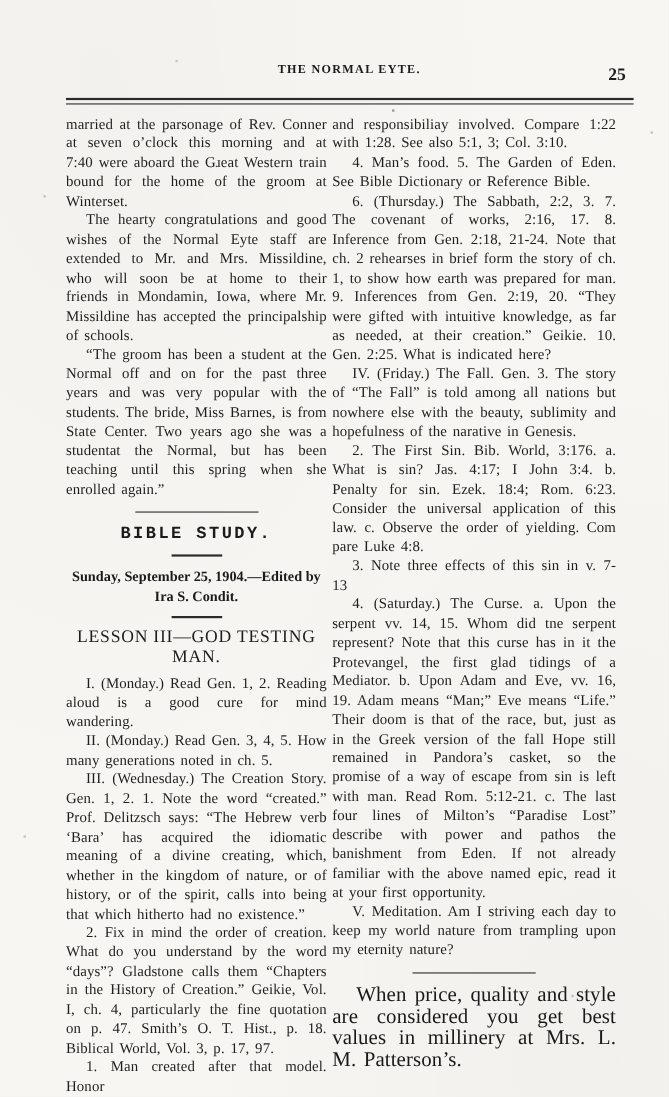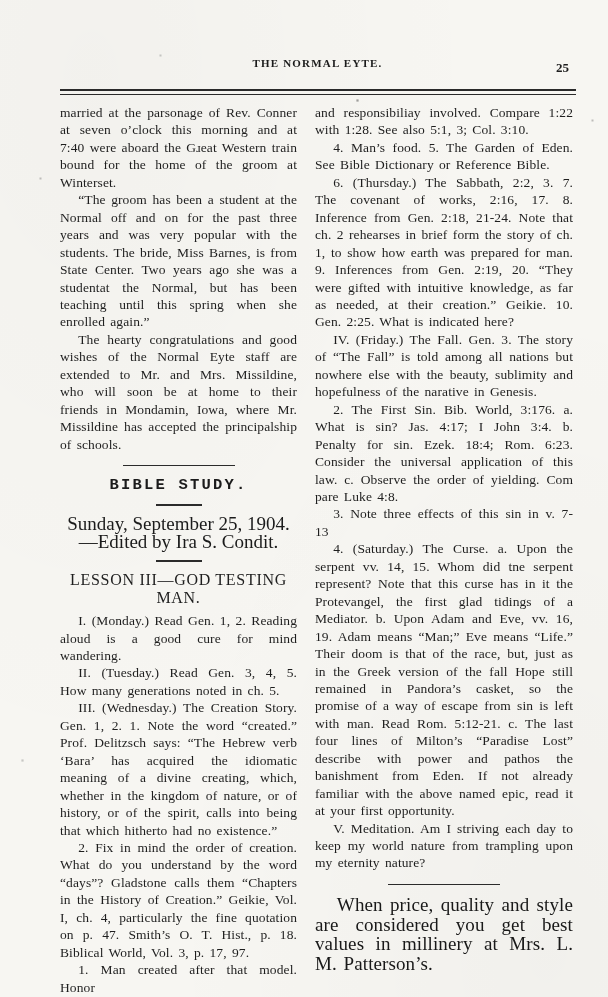--- a/index.html
+++ b/index.html
@@ -28,44 +28,44 @@
       520px 905px 0 0.6px rgba(80,80,80,.3),
       160px 55px 0 0.5px rgba(90,90,90,.3);
   }
   .header { position:relative; margin:57px 33px 0 60px; height:25px; }
   .title {
     text-align:center; font-weight:bold; font-size:11px;
     letter-spacing:1.2px; color:#1b1b1b;
   }
   .pageno {
     position:absolute; right:6px; top:3px;
-    font-weight:bold; font-size:13px;
+    font-weight:bold; font-size:16px;
   }
   .double-rule {
     margin:7px 32px 0 60px; height:3px;
     border-top:2.5px solid #2a2a2a; border-bottom:1px solid #2a2a2a;
   }
-  .columns { display:flex; margin:9px 32px 0 60px; gap:18px; }
+  .columns { display:flex; margin:9px 32px 0 60px; gap:5px; }
   .col-left { width:237px; flex:0 0 237px; }
   .col-right { width:258px; flex:0 0 258px;font-family:Liberation Serif, serif; }
   .para {
     margin:0; font-size:13.5px; line-height:17.45px;
     text-align:justify; text-indent:1.35em;
     word-spacing:0.13em; letter-spacing:0.1px;
   }
   .noindent { text-indent:0; }
   .rule { border:0; border-top:1.5px solid #2b2b2b; }
   .rule-med { width:112px; margin:12px auto 10px; }
   .rule-short { width:46px; margin:10px auto 9px; border-top-width:2px; }
   .section-heading {
     margin:0; font-size:15.5px; font-weight:bold;
     letter-spacing:2.2px; text-align:center; color:#1b1b1b;font-family:Liberation Mono, monospace;
   }
   .date-heading {
-    margin:0; padding:0 4px; font-size:19px; font-weight:normal;
+    margin:0; padding:0 4px; font-size:13px; font-weight:bold;
     text-align:center; line-height:17.5px; color:#1b1b1b;
   }
   .lesson-heading {
     margin:0 0 5px; font-size:16px; font-weight:normal;
     letter-spacing:0.7px; text-align:center;
   }
   .ad {
     font-size:19px; line-height:19.6px; text-indent:1.15em;
     word-spacing:0.1em; color:#191919;
   }
@@ -80,32 +80,32 @@
     <div class="title">THE NORMAL EYTE.</div>
     <div class="pageno">25</div>
   </div>
 
   <div class="double-rule"></div>
 
   <div class="columns">
 
     <div class="col-left">
       <p class="para noindent">married at the parsonage of Rev. Conner at seven o’clock this morning and at 7:40 were aboard the Gɹeat Western train bound for the home of the groom at Winterset.</p>
+      <p class="para">The hearty congratulations and good wishes of the Normal Eyte staff are extended to Mr. and Mrs. Missildine, who will soon be at home to their friends in Mondamin, Iowa, where Mr. Missildine has accepted the principalship of schools.</p>
       <p class="para">“The groom has been a student at the Normal off and on for the past three years and was very popular with the students.  The bride, Miss Barnes, is from State Center.  Two years ago she was a studentat the Normal, but has been teaching until this spring when she enrolled again.”</p>
-      <p class="para">The hearty congratulations and good wishes of the Normal Eyte staff are extended to Mr. and Mrs. Missildine, who will soon be at home to their friends in Mondamin, Iowa, where Mr. Missildine has accepted the principalship of schools.</p>
 
       <div class="rule rule-med"></div>
       <h2 class="section-heading">BIBLE STUDY.</h2>
       <div class="rule rule-short"></div>
       <h3 class="date-heading">Sunday, September 25, 1904.—Edited by Ira S. Condit.</h3>
       <div class="rule rule-short"></div>
       <h4 class="lesson-heading">LESSON III—GOD TESTING MAN.</h4>
 
       <p class="para">I.  (Monday.)  Read Gen. 1, 2.  Reading aloud is a good cure for mind wandering.</p>
-      <p class="para">II.  (Tuesday.)  Read Gen. 3, 4, 5. How many generations noted in ch. 5.</p>
+      <p class="para">II.  (Monday.)  Read Gen. 3, 4, 5. How many generations noted in ch. 5.</p>
       <p class="para">III.  (Wednesday.)  The Creation Story. Gen. 1, 2.  1.  Note the word “created.” Prof. Delitzsch says:  “The Hebrew verb ‘Bara’ has acquired the idiomatic meaning of a divine creating, which, whether in the kingdom of nature, or of history, or of the spirit, calls into being that which hitherto had no existence.”</p>
       <p class="para">2.  Fix in mind the order of creation. What do you understand by the word “days”? Gladstone calls them “Chapters in the History of Creation.”  Geikie, Vol. I, ch. 4, particularly the fine quotation on p. 47.  Smith’s O. T. Hist., p. 18.  Biblical World, Vol. 3, p. 17, 97.</p>
       <p class="para">1.  Man created after that model.  Honor</p>
     </div>
 
     <div class="col-right">
       <p class="para noindent">and responsibiliay involved.  Compare 1:22 with 1:28.  See also 5:1, 3; Col. 3:10.</p>
       <p class="para">4.  Man’s food.  5.  The Garden of Eden.  See Bible Dictionary or Reference Bible.</p>
       <p class="para">6.  (Thursday.)  The Sabbath, 2:2, 3. 7.  The covenant of works, 2:16, 17.  8. Inference from Gen. 2:18, 21-24.  Note that ch. 2 rehearses in brief form the story of ch. 1, to show how earth was prepared for man. 9.  Inferences from Gen. 2:19, 20.  “They were gifted with intuitive knowledge, as far as needed, at their creation.”  Geikie. 10.  Gen. 2:25.  What is indicated here?</p>
       <p class="para">IV.  (Friday.)  The Fall.  Gen. 3.  The story of “The Fall” is told among all nations but nowhere else with the beauty, sublimity and hopefulness of the narative in Genesis.</p>

